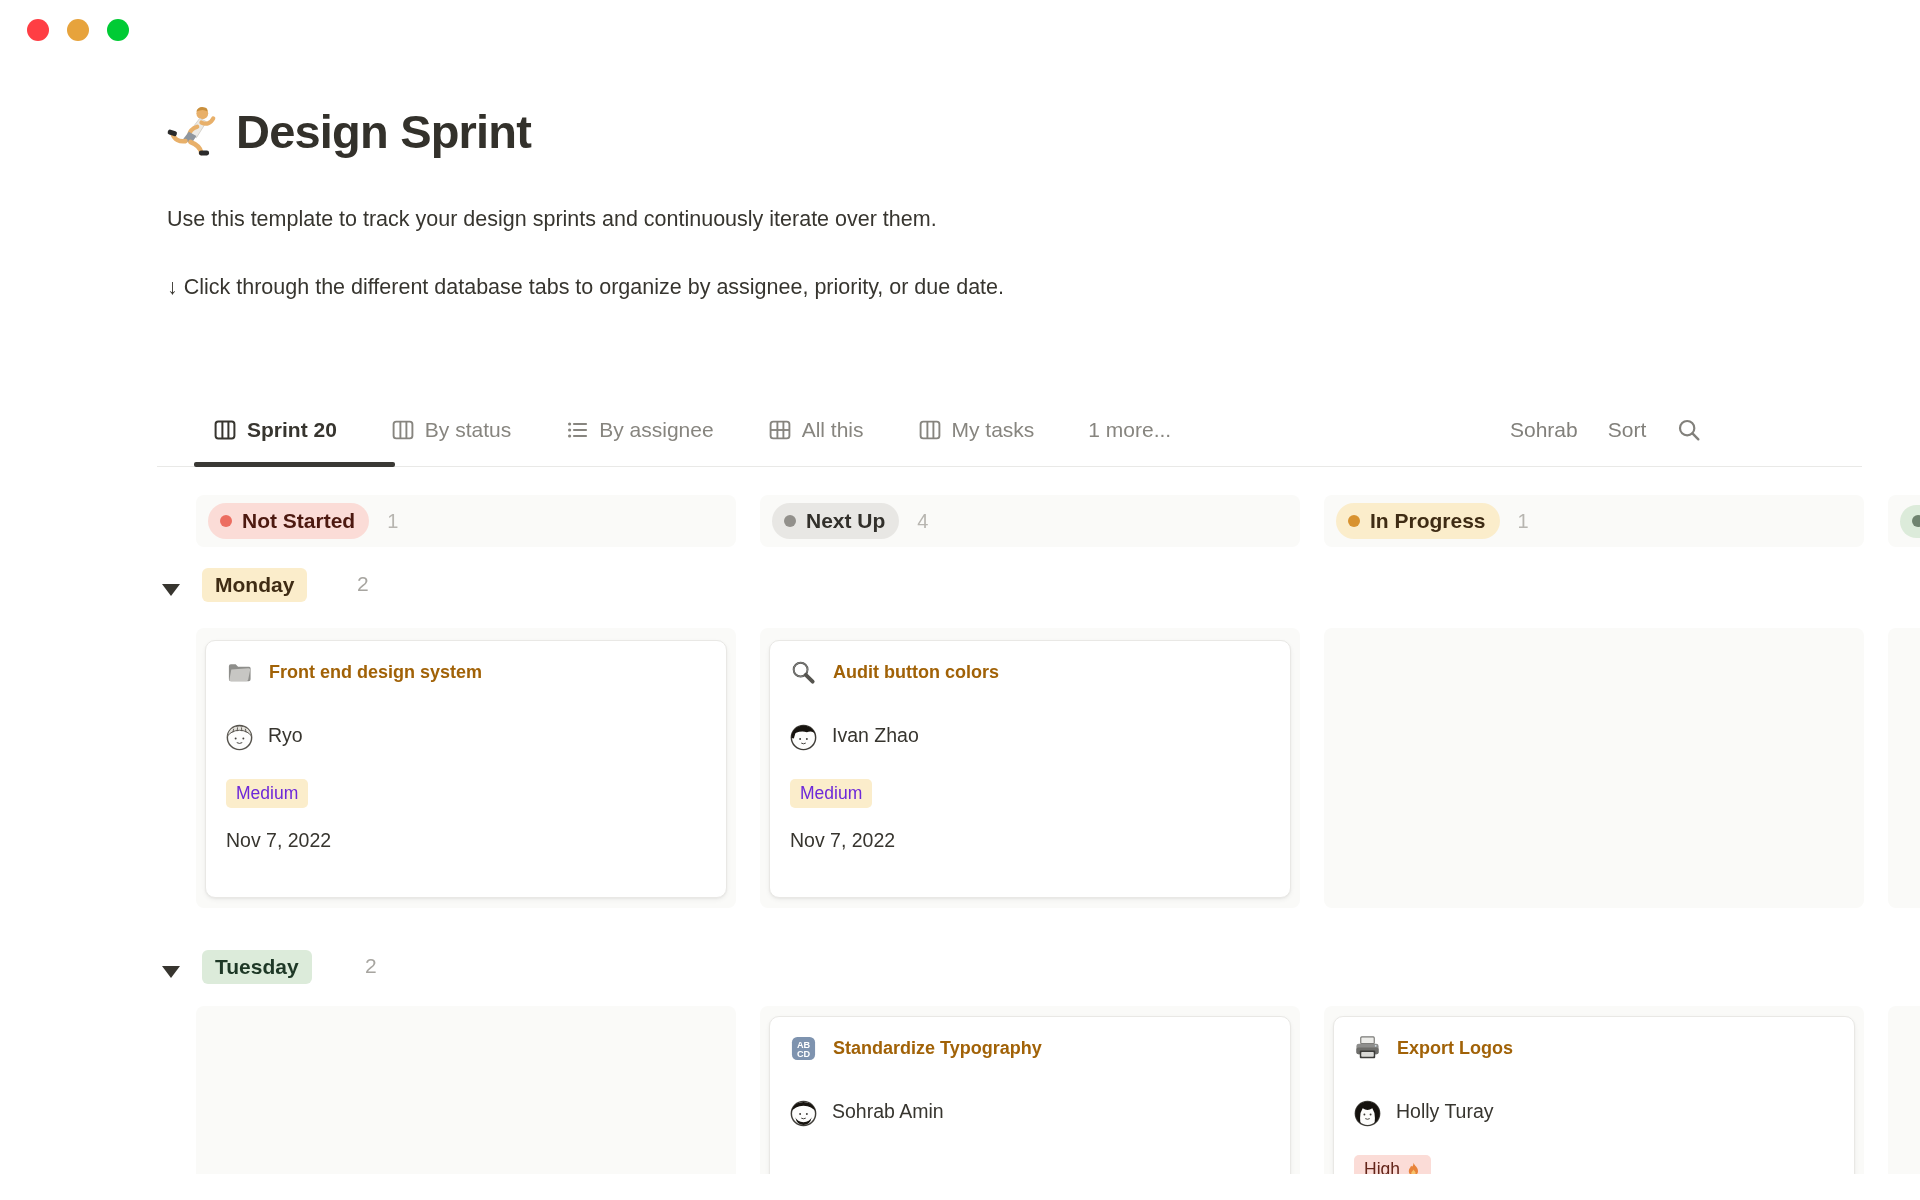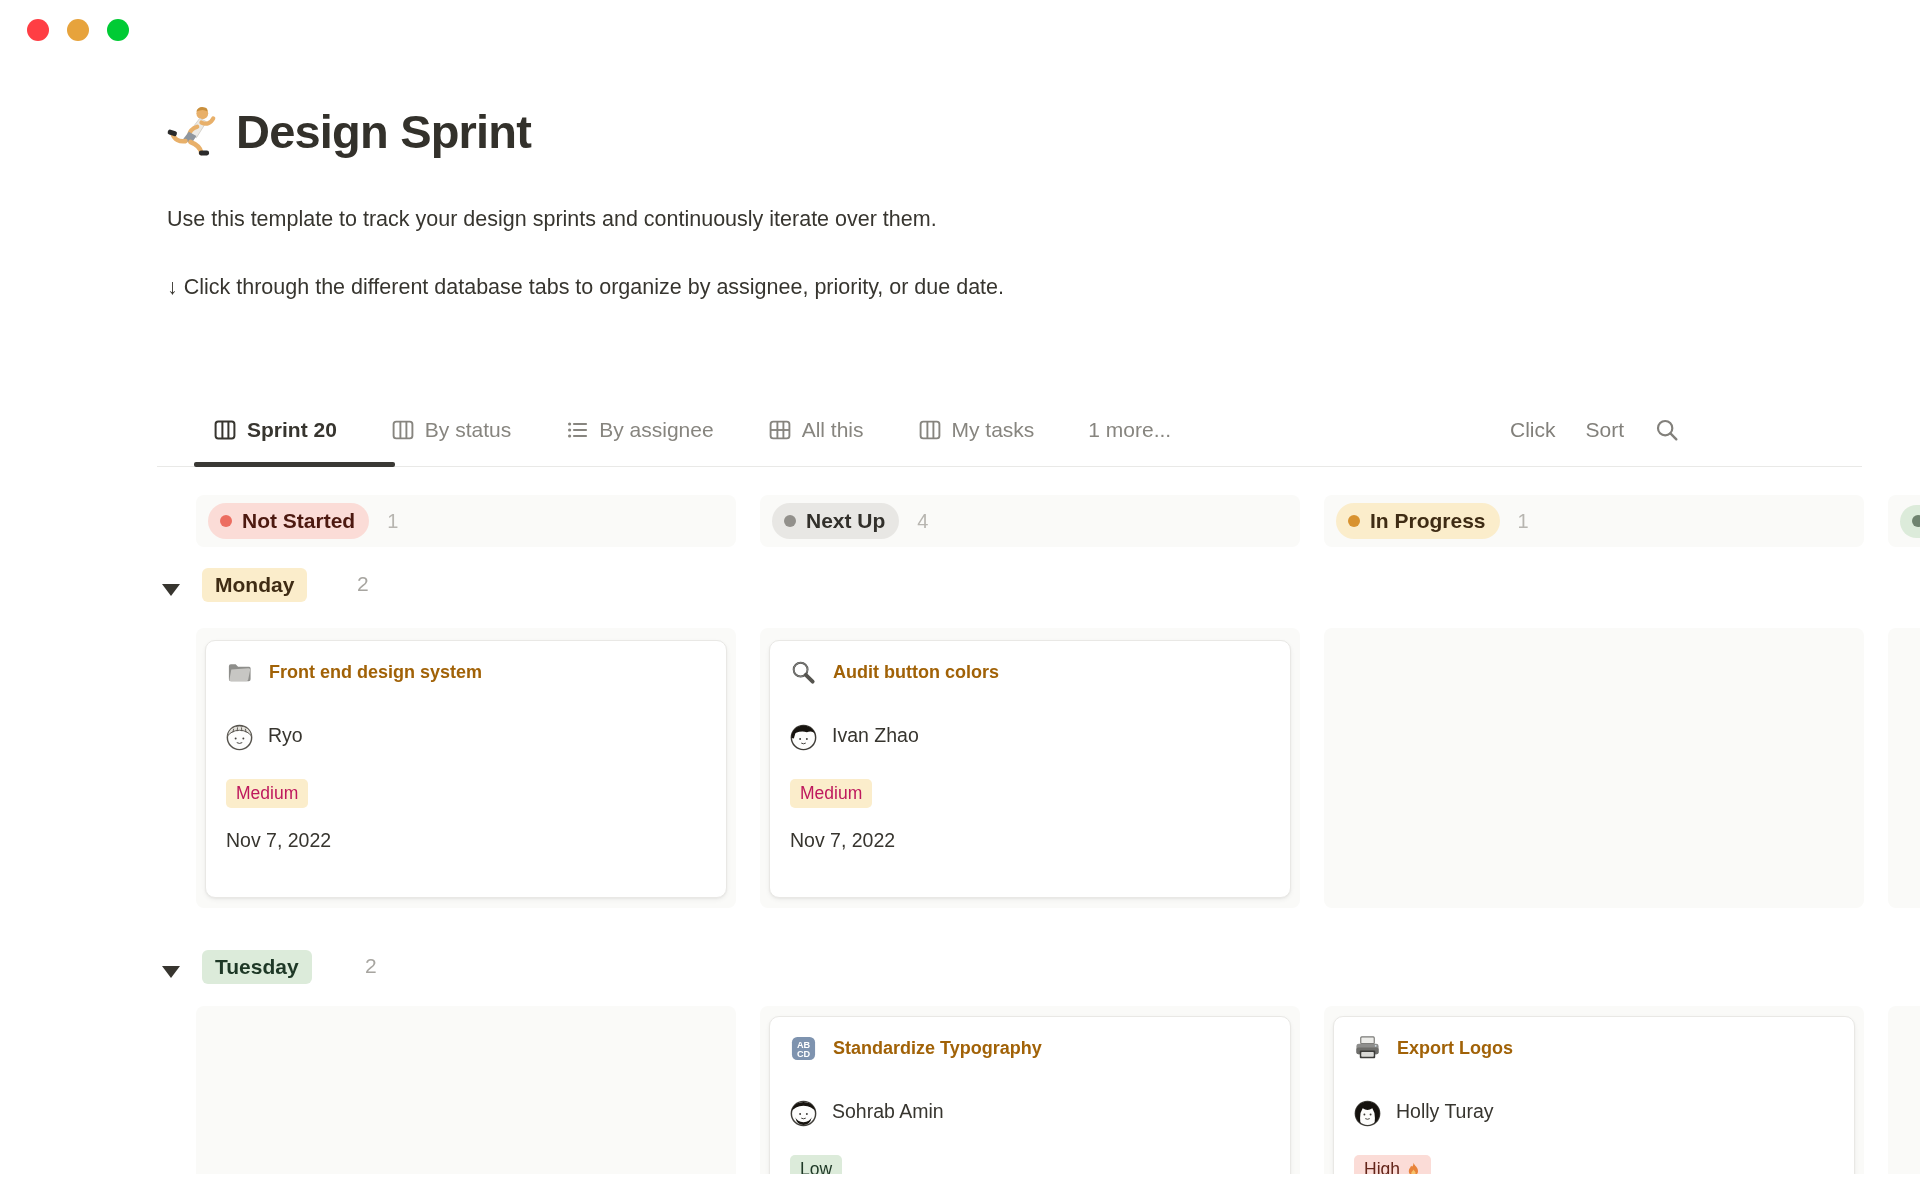--- a/index.html
+++ b/index.html
@@ -59,21 +59,21 @@
         box-sizing:border-box;padding:18px 20px;box-shadow:0 1px 2px rgba(15,15,15,.04),0 2px 5px rgba(15,15,15,.05);
         cursor:pointer;}
   .card .trow{display:flex;align-items:center;gap:16px;}
   .card .cicon{width:27px;height:27px;flex:0 0 auto;}
   .card .ctitle{font-size:18px;font-weight:700;color:#a16207;white-space:nowrap;}
   .card .prow{display:flex;align-items:flex-start;gap:15px;margin-top:38px;}
   .card .avatar{width:27px;height:27px;flex:0 0 auto;}
   .card .pname{font-size:19.5px;color:#37352F;}
   .card .pillrow{margin-top:28px;}
   .pri-pill{display:inline-flex;align-items:center;gap:6px;font-size:17.5px;padding:4px 10px;border-radius:5px;}
-  .pri-medium{background:#FBEDCB;color:#be185d;}
+  .pri-medium{background:#FBEDCB;color:#6d28d9;}
   .pri-low{background:#DCEBDA;color:#1E3826;}
   .pri-high{background:#FBDCD7;color:#64251A;}
   .card .drow{margin-top:21px;font-size:19.5px;color:#37352F;}
   .r1block{top:148px;}
   .r1card{top:160px;}
   .r2block{top:526px;}
   .r2card{top:536px;}
   .card.in0{left:205px;} .card.in1{left:769px;} .card.in2{left:1333px;}
 </style>
 </head>
@@ -151,21 +151,21 @@
       <span>My tasks</span>
     </div>
     <div class="tab">
       <span>1 more...</span>
     </div>
   </div>
   <div class="tab-underline"></div>
   <div class="tab-divider"></div>
 
   <div class="tab-actions">
-    <span class="act">Click</span>
+    <span class="act">Sohrab</span>
     <span class="act">Sort</span>
     <svg class="act" width="26" height="26" viewBox="0 0 24 24">
       <circle cx="10.3" cy="10.3" r="6.6" fill="none" stroke="#82807B" stroke-width="2"></circle>
       <line x1="15.2" y1="15.2" x2="20.6" y2="20.6" stroke="#82807B" stroke-width="2.2" stroke-linecap="round"></line>
     </svg>
   </div>
 
   <div class="board">
 
     <div class="colblock colhead c0">
@@ -298,23 +298,20 @@
           <g clip-path="url(#av2)">
             <path d="M1 13 Q2 2 14 2 Q26 2 27 13 Q23 6 14 6 Q5 6 1 13 Z" fill="#17140F"></path>
             <path d="M5.5 18 Q7 26 14 26 Q21 26 22.5 18 Q20.5 23 14 23 Q7.5 23 5.5 18 Z" fill="#17140F"></path>
           </g>
           <circle cx="10.5" cy="14.5" r="1" fill="#3E3C37"></circle>
             <circle cx="17.5" cy="14.5" r="1" fill="#3E3C37"></circle>
           <path d="M12 19 Q14 20.2 16 19" stroke="#3E3C37" stroke-width="1" fill="none" stroke-linecap="round"></path>
         </svg>
         <span class="pname">Sohrab Amin</span>
       </div>
-      <div class="pillrow">
-        <span class="pri-pill pri-low">Low</span>
-      </div>
     </div>
 
     <div class="card r2card in2">
       <div class="trow">
         <svg class="cicon" viewBox="0 0 28 28">
           <rect x="7" y="2" width="14" height="7" rx="1" fill="#EDEDEA" stroke="#7A7A77" stroke-width="1.2"></rect>
           <rect x="2.5" y="9" width="23" height="11" rx="2.5" fill="#8E8E8C"></rect>
           <rect x="2.5" y="13" width="23" height="7" rx="2" fill="#6E6E6B"></rect>
           <rect x="6" y="16" width="16" height="8" rx="1" fill="#3C3C3A"></rect>
           <rect x="7.5" y="17.5" width="13" height="5" rx="0.8" fill="#D9D9D6"></rect>

